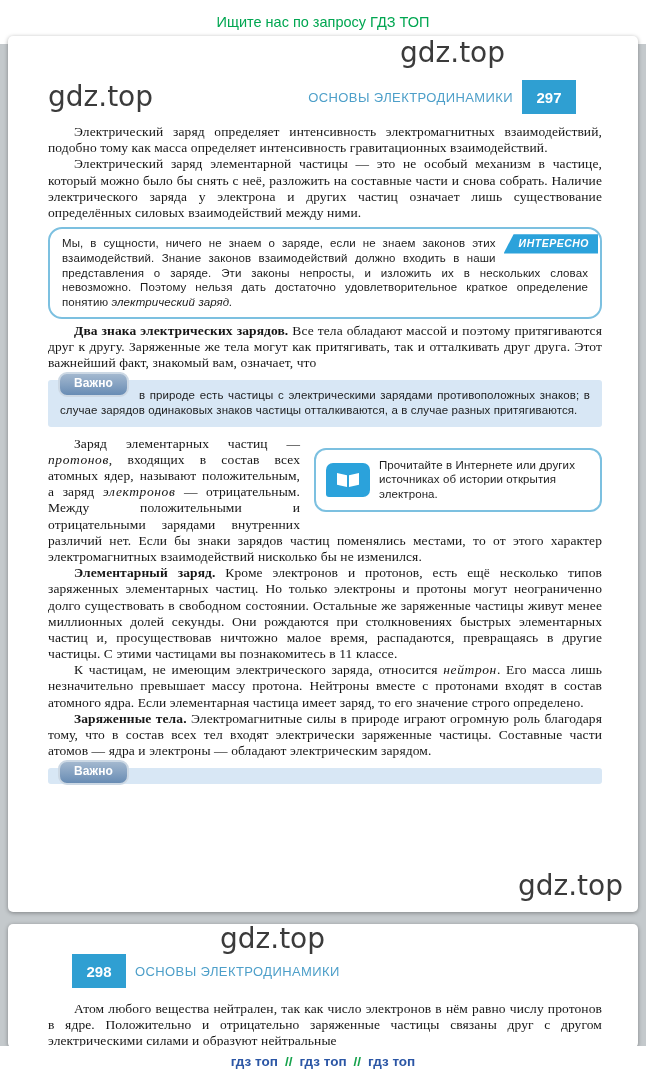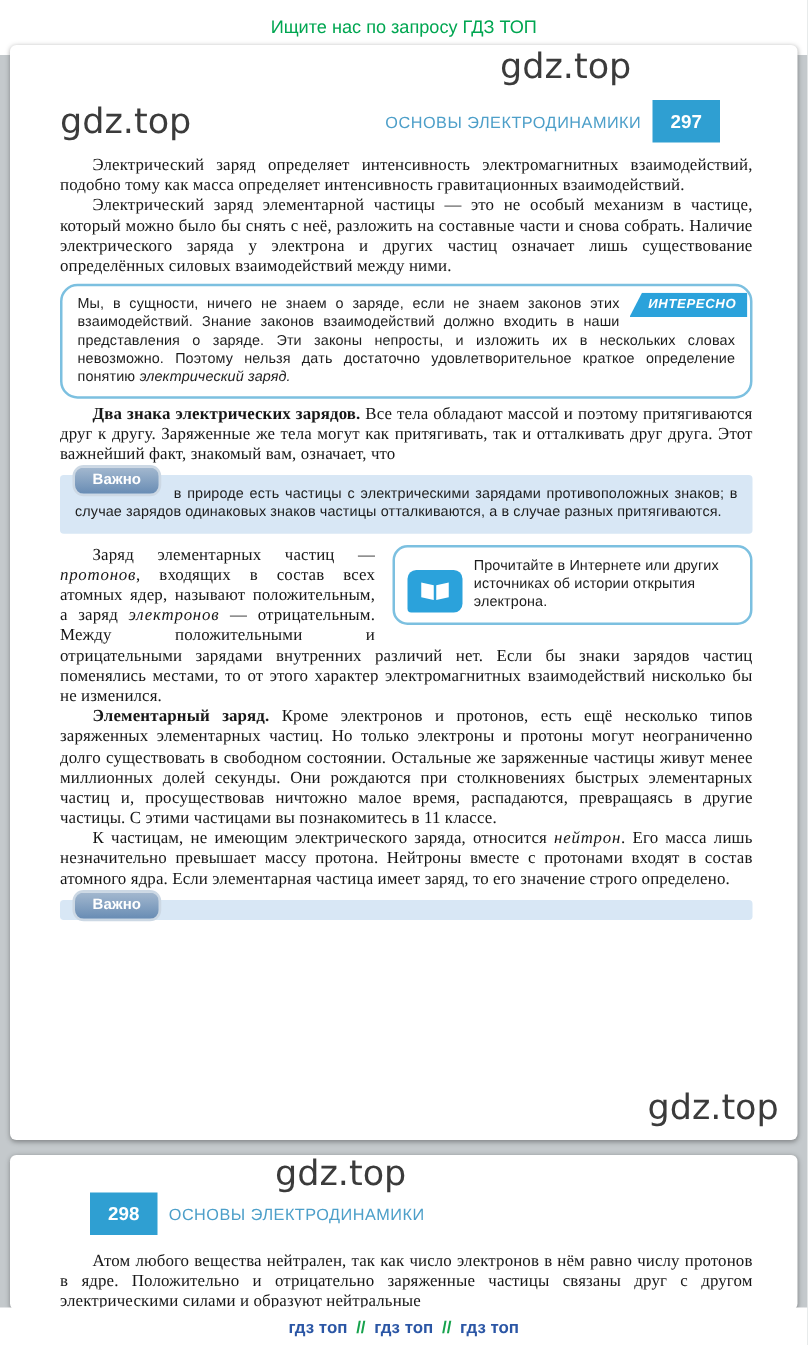--- a/index.html
+++ b/index.html
@@ -73,22 +73,22 @@
     line-height:1.32; color:#1d1d1d; text-align:justify;
   }
   .vazhno-badge {
     float:left; margin:-16px 10px 0 -2px; padding:2px 14px 3px;
     background:linear-gradient(180deg,#a3b8cf,#688cb4);
     border:2px solid #ccd8e4; border-radius:9px; color:#fff;
     font-weight:bold; font-size:12px; font-family:"Liberation Sans", sans-serif;
   }
   
   .internet-callout {
-    float:right; width:288px; margin:0 0 8px 14px; border:2px solid #7cc0e0;
-    border-radius:12px; padding:8px 10px; display:flex; align-items:flex-end;
+    float:right; width:288px; margin:12px 0 8px 14px; border:2px solid #7cc0e0;
+    border-radius:12px; padding:8px 10px; display:flex; align-items:center;
     gap:9px; font-family:"Liberation Sans", sans-serif; font-size:11.5px;
     line-height:1.28; color:#1d1d1d; text-align:left; text-indent:0;
   }
   .callout-icon {
     flex:0 0 auto; width:44px; height:34px; background:#2ba2db;
     border-radius:7px 7px 7px 3px; display:flex; align-items:center; justify-content:center;
   }
   
   .footer-bar {
     position:absolute; left:0; bottom:0; width:646px; height:30px;
@@ -143,20 +143,21 @@
         </span>
         <span class="callout-text">Прочитайте в Интернете или других источниках об истории открытия электрона.</span>
       </div>
       <p class="body-p"><span>Заряд элементарных частиц — </span><i>протонов</i><span>, входящих в состав всех атомных ядер, называют положительным, а заряд </span><i>электронов</i><span> — отрицательным. Между положительными и отрицательными зарядами внутренних различий нет. Если бы знаки зарядов частиц поменялись местами, то от этого характер электромагнитных взаимодействий нисколько бы не изменился.</span></p>
     </div>
 
     <p class="body-p"><b class="lead">Элементарный заряд.</b><span> Кроме электронов и протонов, есть ещё несколько типов заряженных элементарных частиц. Но только электроны и протоны могут неограниченно долго существовать в свободном состоянии. Остальные же заряженные частицы живут менее миллионных долей секунды. Они рождаются при столкновениях быстрых элементарных частиц и, просуществовав ничтожно малое время, распадаются, превращаясь в другие частицы. С этими частицами вы познакомитесь в 11 классе.</span></p>
 
     <p class="body-p"><span>К частицам, не имеющим электрического заряда, относится </span><i>нейтрон</i><span>. Его масса лишь незначительно превышает массу протона. Нейтроны вместе с протонами входят в состав атомного ядра. Если элементарная частица имеет заряд, то его значение строго определено.</span></p>
 
+    <p class="body-p"><b class="lead">Заряженные тела.</b><span> Электромагнитные силы в природе играют огромную роль благодаря тому, что в состав всех тел входят электрически заряженные частицы. Составные части атомов — ядра и электроны — обладают электрическим зарядом.</span></p>
 
     <div class="vazhno-box">
       <span class="vazhno-badge">Важно</span>
     </div>
 
   </div>
 
   <div class="wm wm-br">gdz.top</div>
 </div>
 

